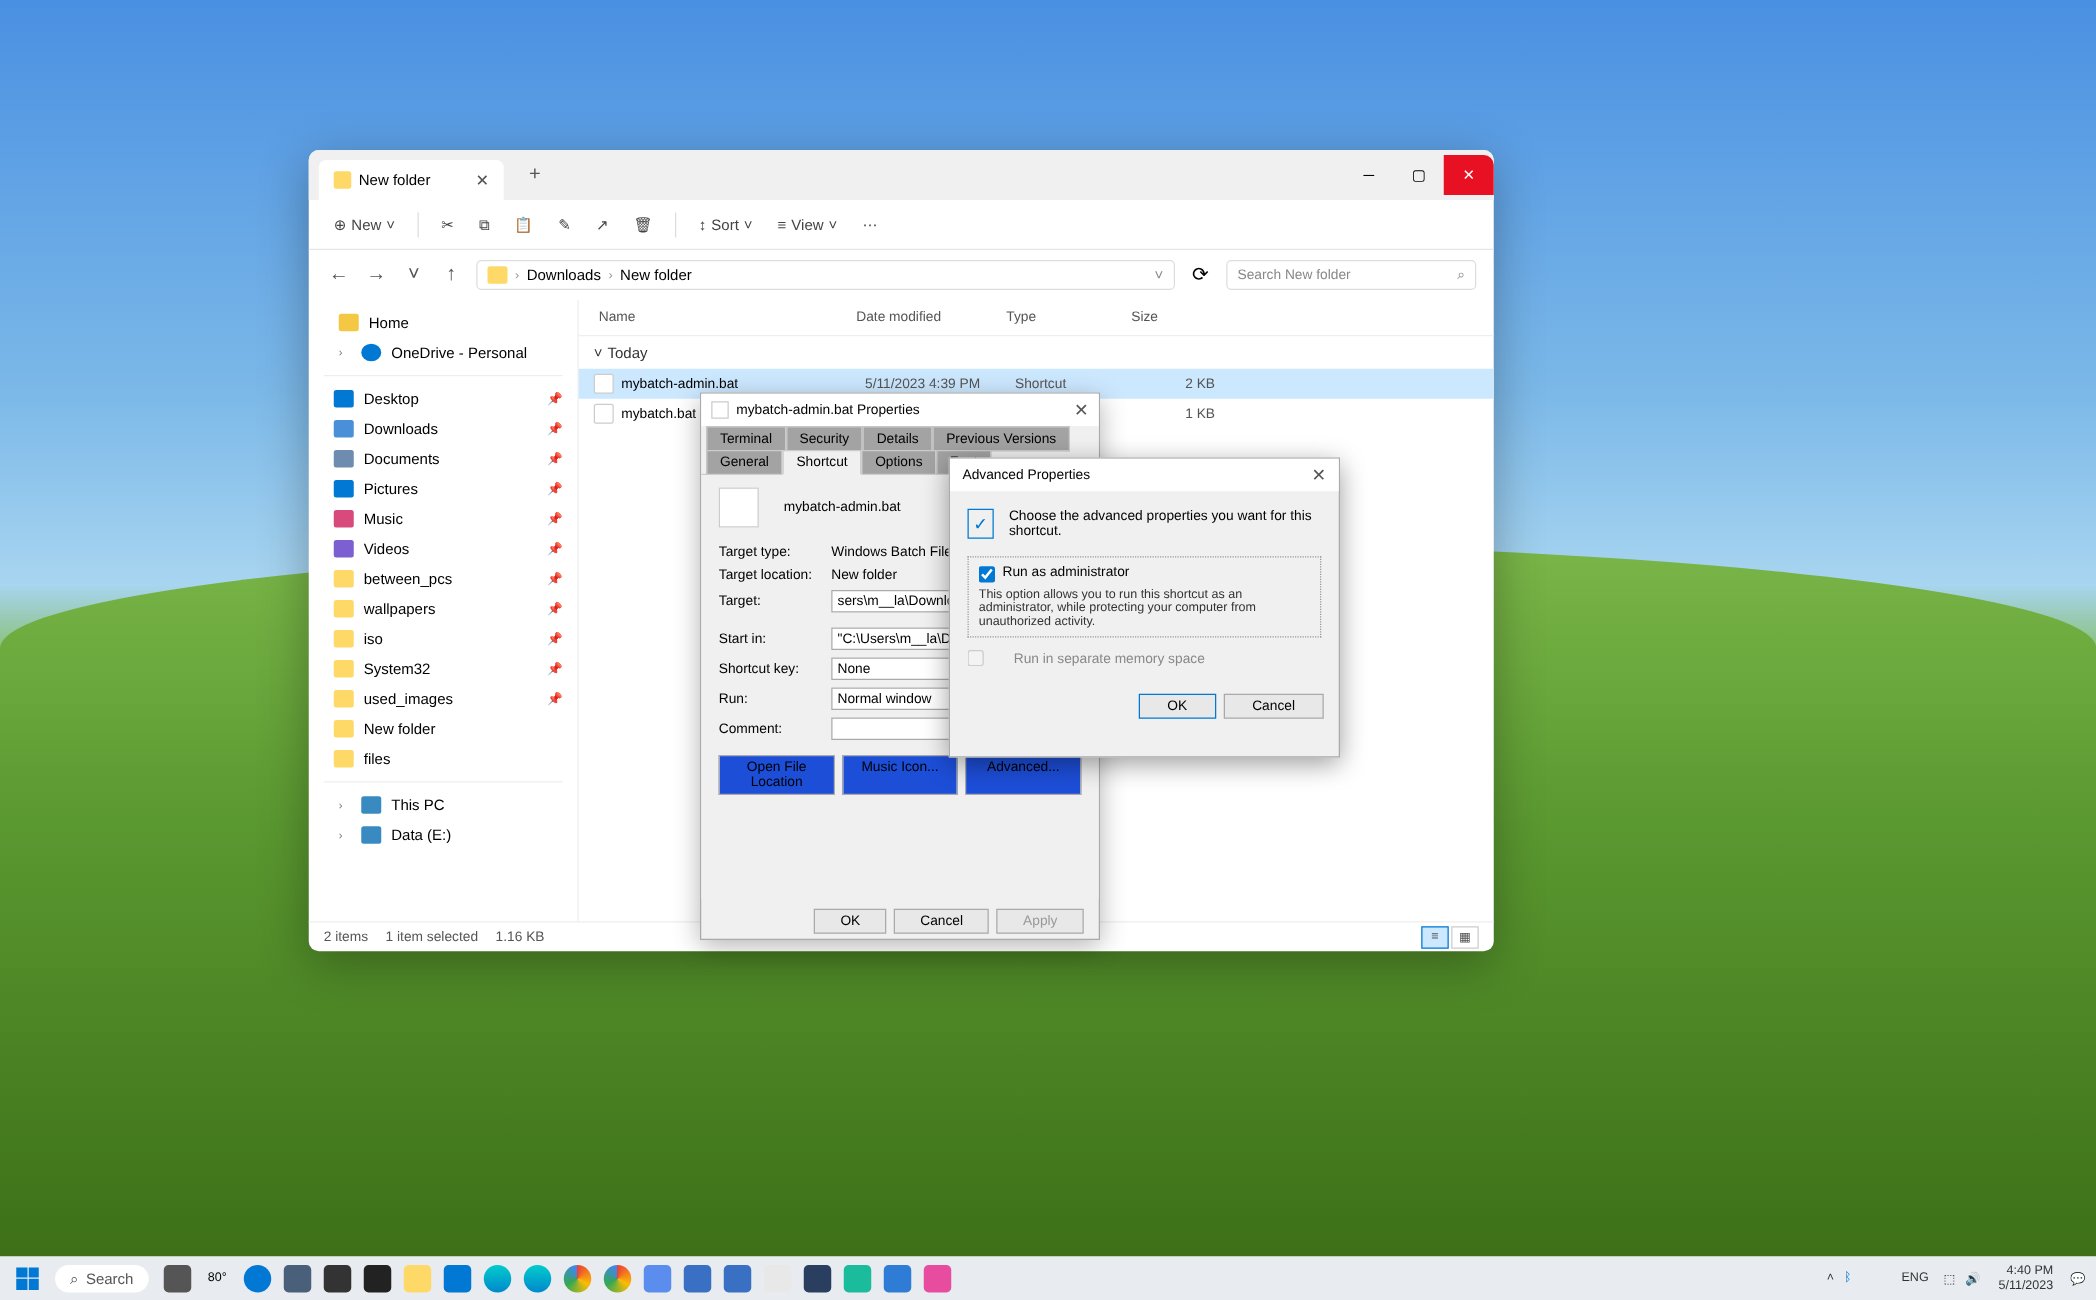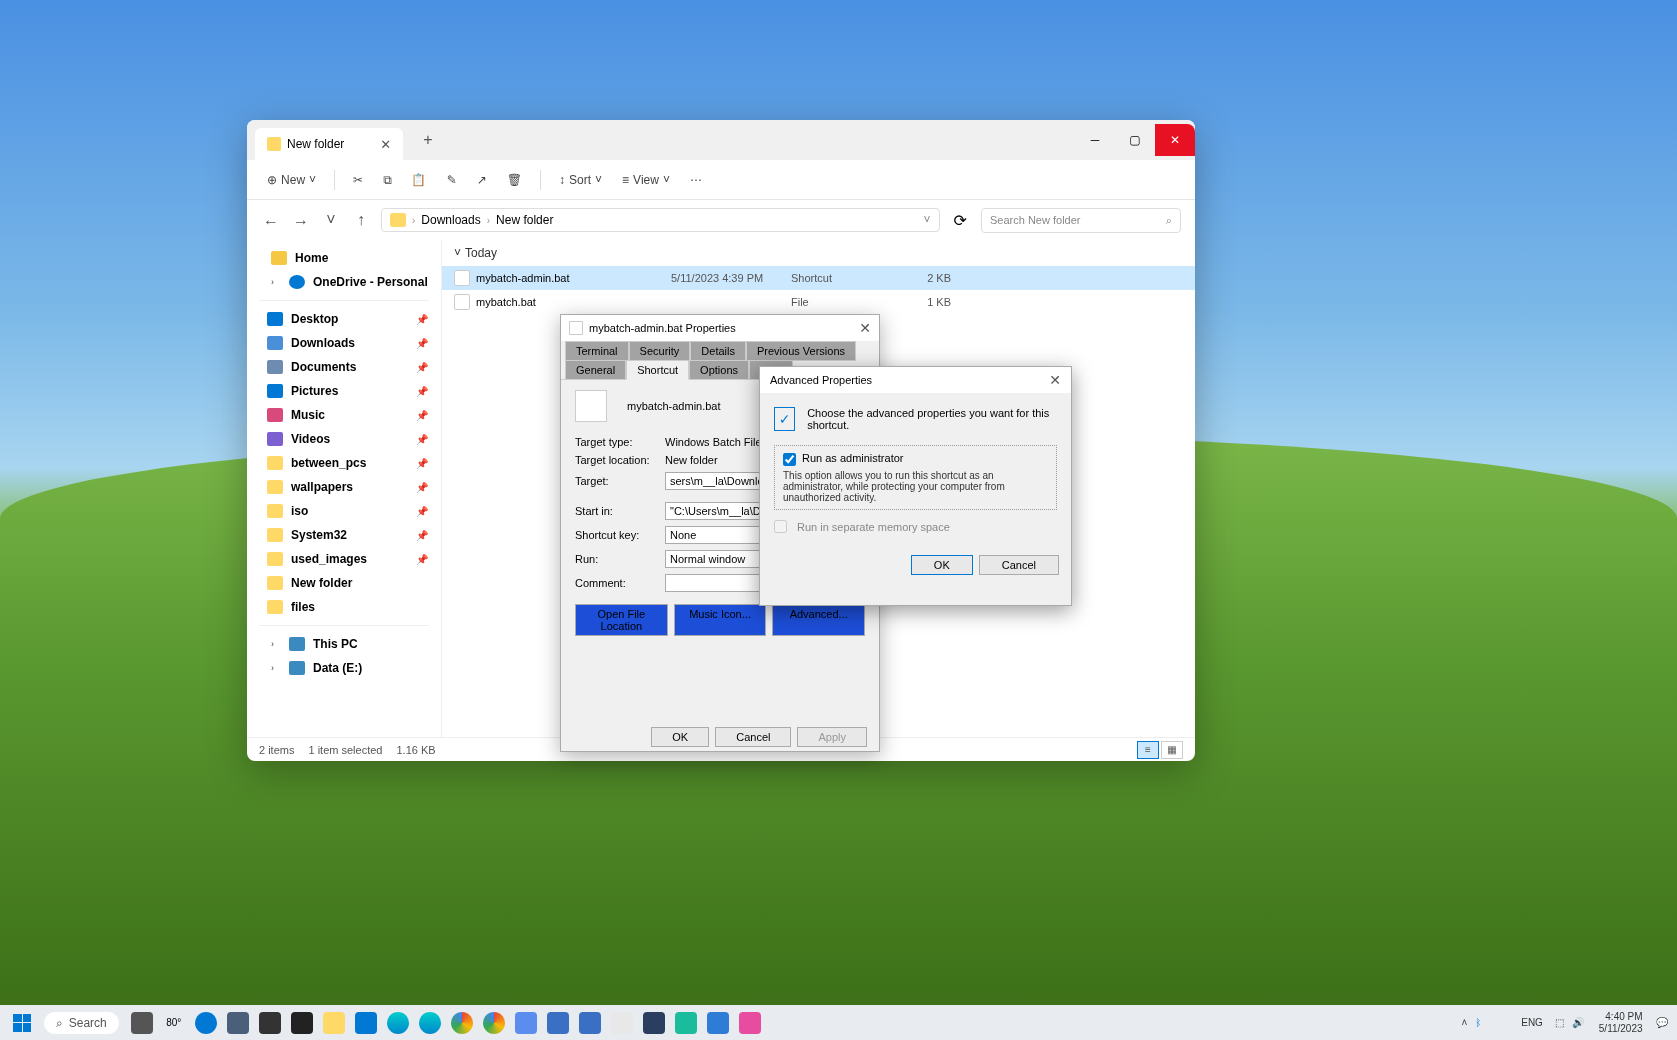--- a/index.html
+++ b/index.html
@@ -24,21 +24,21 @@
 
 .addrbar { height: 40px; display: flex; align-items: center; gap: 10px; padding: 0 14px; }
 .navbtn { width: 20px; height: 20px; display: flex; align-items: center; justify-content: center; color: #555; cursor: pointer; }
 .breadcrumb { flex: 1; display: flex; align-items: center; gap: 6px; border: 1px solid #ddd; border-radius: 4px; padding: 4px 8px; font-size: 12px; }
 .bc-icon { width: 16px; height: 14px; background: #ffd968; border-radius: 2px; }
 .bc-sep { color: #999; font-size: 10px; }
 .refresh { padding: 4px; cursor: pointer; }
 .searchbox { width: 200px; border: 1px solid #ddd; border-radius: 4px; padding: 5px 8px; font-size: 11px; color: #888; display: flex; align-items: center; justify-content: space-between; }
 
 .explorer-body { flex: 1; display: flex; overflow: hidden; }
-.sidebar { width: 195px; border-right: 1px solid #eee; overflow-y: auto; padding: 6px 0; font-size: 12px; font-weight: bold; }
+.sidebar { width: 216px; border-right: 1px solid #eee; overflow-y: auto; padding: 6px 0; font-size: 12px; }
 .side-item { display: flex; align-items: center; gap: 8px; padding: 5px 12px 5px 20px; cursor: pointer; }
 .side-item.top { padding-left: 24px; }
 .side-icon { width: 16px; height: 14px; border-radius: 2px; }
 .side-icon.home { background: #f4c842; }
 .side-icon.onedrive { background: #0078d4; border-radius: 50%; }
 .side-icon.folder { background: #ffd968; }
 .side-icon.desktop { background: #0078d4; }
 .side-icon.dl { background: #4a90d9; }
 .side-icon.doc { background: #6d8caf; }
 .side-icon.pic { background: #0078d4; }
@@ -94,21 +94,21 @@
 .advanced { position: absolute; top: 366px; left: 759px; width: 313px; height: 240px; background: #f0f0f0; border: 1px solid #aaa; box-shadow: 0 5px 20px rgba(0,0,0,0.4); z-index: 30; font-size: 11px; }
 .adv-title { height: 26px; display: flex; align-items: center; padding: 0 10px; background: #fff; }
 .adv-close { margin-left: auto; cursor: pointer; font-size: 14px; color: #555; }
 .adv-body { padding: 14px; }
 .adv-header { display: flex; align-items: center; gap: 12px; margin-bottom: 14px; }
 .adv-icon { width: 24px; height: 24px; border: 1px solid #0078d4; display: flex; align-items: center; justify-content: center; color: #0078d4; font-size: 14px; }
 .adv-box { border: 1px dotted #999; padding: 6px 8px; margin-bottom: 10px; }
 .adv-checkbox { display: flex; align-items: flex-start; gap: 6px; }
 .adv-checkbox input { margin-top: 1px; accent-color: #0078d4; }
 .adv-desc { margin-top: 4px; font-size: 10px; color: #333; margin-left: 0; }
-.adv-checkbox2 { display: flex; align-items: center; gap: 10px; color: #888; }
+.adv-checkbox2 { display: flex; align-items: center; gap: 24px; color: #888; }
 .adv-footer { display: flex; gap: 6px; justify-content: flex-end; padding: 8px 12px; }
 .adv-btn { padding: 3px 22px; border: 1px solid #aaa; background: #e8e8e8; font-size: 11px; cursor: pointer; }
 .adv-btn.default { border: 1px solid #0078d4; }
 
 
 .taskbar { position: absolute; bottom: 0; left: 0; width: 100%; height: 35px; background: #e8ecf0; display: flex; align-items: center; padding: 0 8px; z-index: 50; }
 .tb-start { width: 28px; height: 28px; display: flex; align-items: center; justify-content: center; cursor: pointer; }
 .win-logo { width: 18px; height: 18px; display: grid; grid-template-columns: 1fr 1fr; gap: 1px; }
 .win-logo div { background: #0078d4; }
 .tb-search { display: flex; align-items: center; gap: 6px; background: #fff; border-radius: 16px; padding: 4px 12px; margin: 0 8px; font-size: 12px; color: #555; cursor: pointer; }
@@ -269,20 +269,26 @@
           <span>This PC</span>
         </div>
       <div class="side-item top">
           <span class="expand-arrow">›</span>
           <span class="side-icon thispc"></span>
           <span>Data (E:)</span>
         </div>
     </div>
 
     <div class="filelist">
+      <div class="columns">
+        <div class="col-name">Name</div>
+        <div class="col-date">Date modified</div>
+        <div class="col-type">Type</div>
+        <div class="col-size">Size</div>
+      </div>
       <div class="group-header">
           <span>˅</span> 
           <span>Today</span>
         </div>
       <div class="file-row selected">
         <span class="file-icon"></span>
         <span class="file-name">mybatch-admin.bat</span>
         <span class="file-date">5/11/2023 4:39 PM</span>
         <span class="file-type">Shortcut</span>
         <span class="file-size">2 KB</span>

